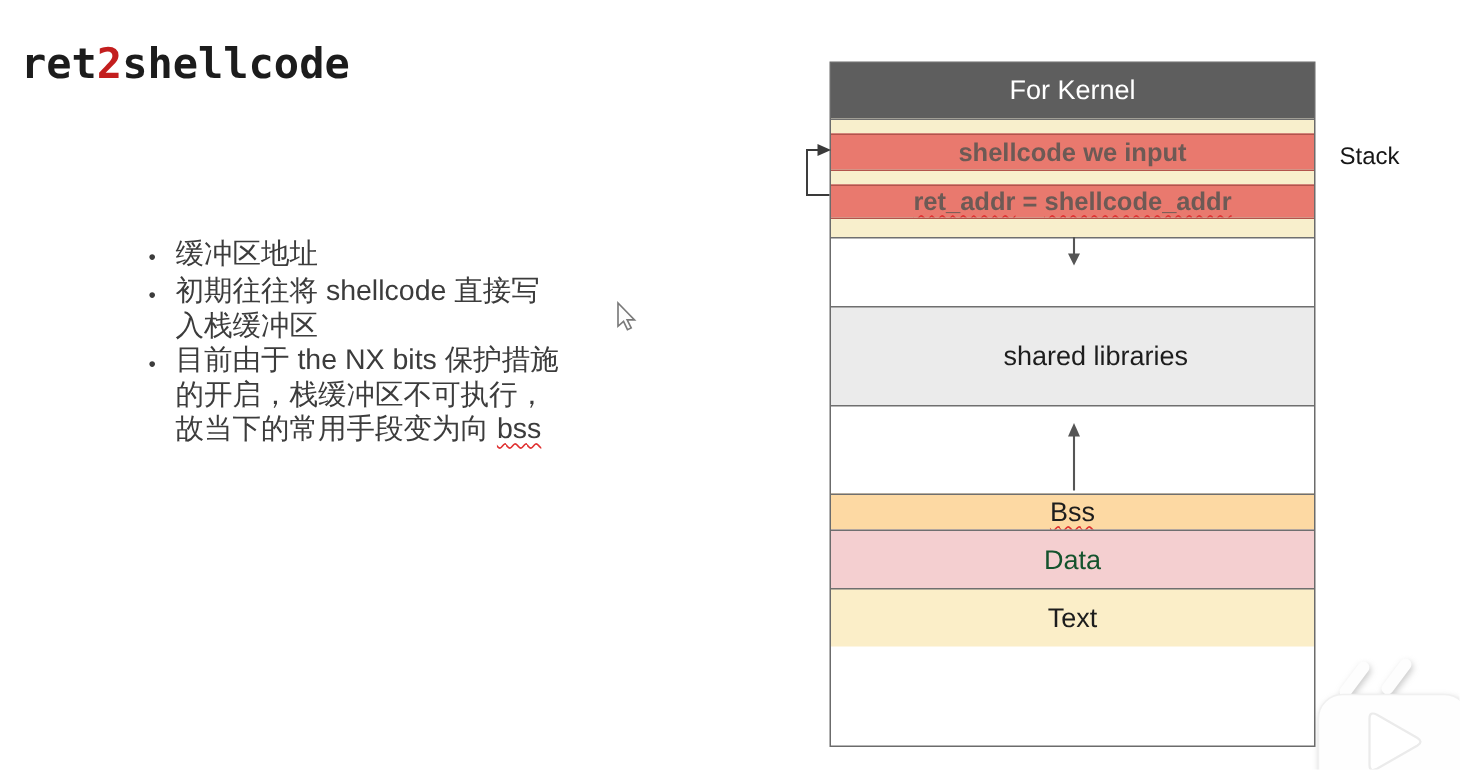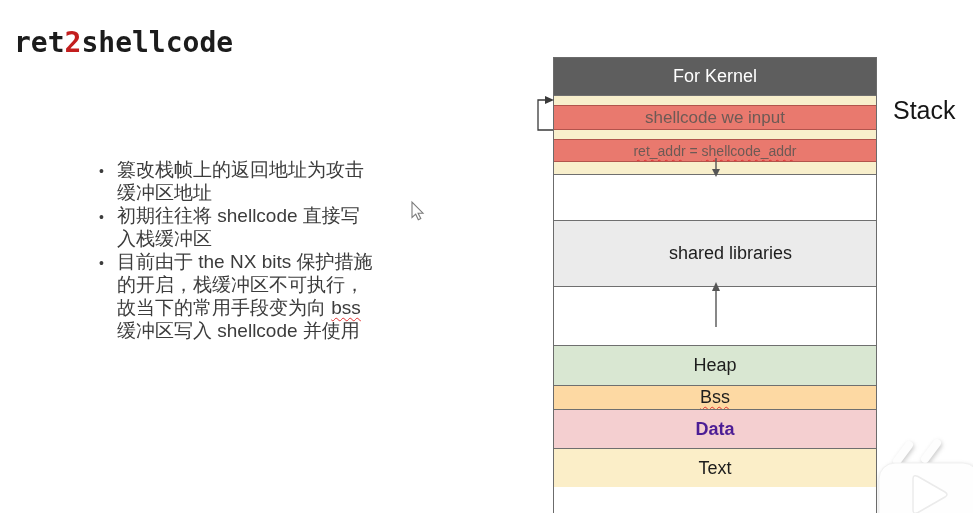--- a/index.html
+++ b/index.html
@@ -28,81 +28,79 @@
     text-decoration-style:wavy;
     text-decoration-color:#e03030;
     text-decoration-thickness:1px;
     text-underline-offset:3px;
   }
   
   .diagram{
     position:absolute;left:553px;top:41px;width:324px;height:457px;
     border:1px solid #6b6b6b;box-sizing:border-box;
     display:flex;flex-direction:column;
-    font-size:18px;color:#1d1d1d;margin-top:16px;
+    font-size:18px;color:#1d1d1d;
   }
   .m-row{
     box-sizing:border-box;border-top:1px solid #6f6f6f;
     display:flex;align-items:center;justify-content:center;
     flex:0 0 auto;position:relative;
   }
   .m-row:first-child{border-top:none;}
   .h-kernel{height:37px;}
   .h-strip1{height:10px;}
   .h-shell{height:24px;font-size:17px;}
   .h-strip2{height:10px;}
-  .h-ret{height:22px;font-size:14px;}
+  .h-ret{height:22px;font-size:17px;}
   .h-strip3{height:13px;}
   .h-gap1{height:46px;background:#ffffff;}
   .h-shared{height:66px;}
   .h-gap2{height:59px;background:#ffffff;}
   .h-heap{height:40px;}
   .h-bss{height:24px;}
   .h-data{height:39px;}
   .h-text{height:39px;}
   .h-unused{height:38px;}
-  .redband{border-top-color:#b2544c;}
+  .redband{border-top-color:#b2544c;font-weight:bold;}
   
   .stack-label{
     position:absolute;left:893px;top:96px;
-    font-size:25px;color:#161616;
+    font-size:16px;color:#161616;
   }
   
   .overlay{position:absolute;left:0;top:0;width:973px;height:513px;pointer-events:none;}
   
   .watermark{position:absolute;right:-12px;bottom:-14px;width:110px;height:90px;
     filter:drop-shadow(1px 2px 2px rgba(125,125,125,0.40));}
 </style>
 </head>
 <body>
 
 <h1 class="title"><span>ret</span><span class="accent" style="color: rgb(195, 30, 30);">2</span><span>shellcode</span></h1>
 
 <div class="bullets">
   <div class="bullet">
     <span class="marker">•</span>
     <div class="lines">
-      <div>篡改栈帧上的返回地址为攻击</div>
       <div>缓冲区地址</div>
     </div>
   </div>
   <div class="bullet">
     <span class="marker">•</span>
     <div class="lines">
       <div>初期往往将 shellcode 直接写</div>
       <div>入栈缓冲区</div>
     </div>
   </div>
   <div class="bullet">
     <span class="marker">•</span>
     <div class="lines">
       <div>目前由于 the NX bits 保护措施</div>
       <div>的开启，栈缓冲区不可执行，</div>
       <div><span>故当下的常用手段变为向 </span><span class="wavy">bss</span></div>
-      <div>缓冲区写入 shellcode 并使用</div>
     </div>
   </div>
 </div>
 
 <div class="diagram">
   <div class="m-row h-kernel" style="background: rgb(94, 94, 94); color: rgb(255, 255, 255);">
     <span>For Kernel</span>
   </div>
   <div class="m-row h-strip1" style="background: rgb(248, 239, 204);"></div>
   <div class="m-row h-shell redband" style="background: rgb(233, 121, 110); color: rgb(109, 90, 85);">
@@ -111,27 +109,24 @@
   <div class="m-row h-strip2 redband" style="background: rgb(248, 239, 204);"></div>
   <div class="m-row h-ret redband" style="background: rgb(233, 121, 110); color: rgb(109, 90, 85);">
     <span><span class="wavy">ret_addr</span><span> = </span><span class="wavy">shellcode_addr</span></span>
   </div>
   <div class="m-row h-strip3 redband" style="background: rgb(248, 239, 204);"></div>
   <div class="m-row h-gap1"></div>
   <div class="m-row h-shared" style="background: rgb(235, 235, 235); color: rgb(29, 29, 29); padding-left: 31px;">
     <span>shared libraries</span>
   </div>
   <div class="m-row h-gap2"></div>
-  <div class="m-row h-heap" style="background: rgb(217, 231, 210); color: rgb(29, 29, 29);">
-    <span>Heap</span>
-  </div>
   <div class="m-row h-bss" style="background: rgb(253, 217, 163); color: rgb(29, 29, 29);">
     <span class="wavy">Bss</span>
   </div>
-  <div class="m-row h-data" style="background: rgb(244, 207, 208); color: #4c1d95; font-weight: bold;">
+  <div class="m-row h-data" style="background: rgb(244, 207, 208); color: #14532d;">
     <span>Data</span>
   </div>
   <div class="m-row h-text" style="background: rgb(251, 238, 200); color: rgb(29, 29, 29);">
     <span>Text</span>
   </div>
 </div>
 
 <div class="stack-label">Stack</div>
 
 <svg class="overlay" xmlns="http://www.w3.org/2000/svg">

